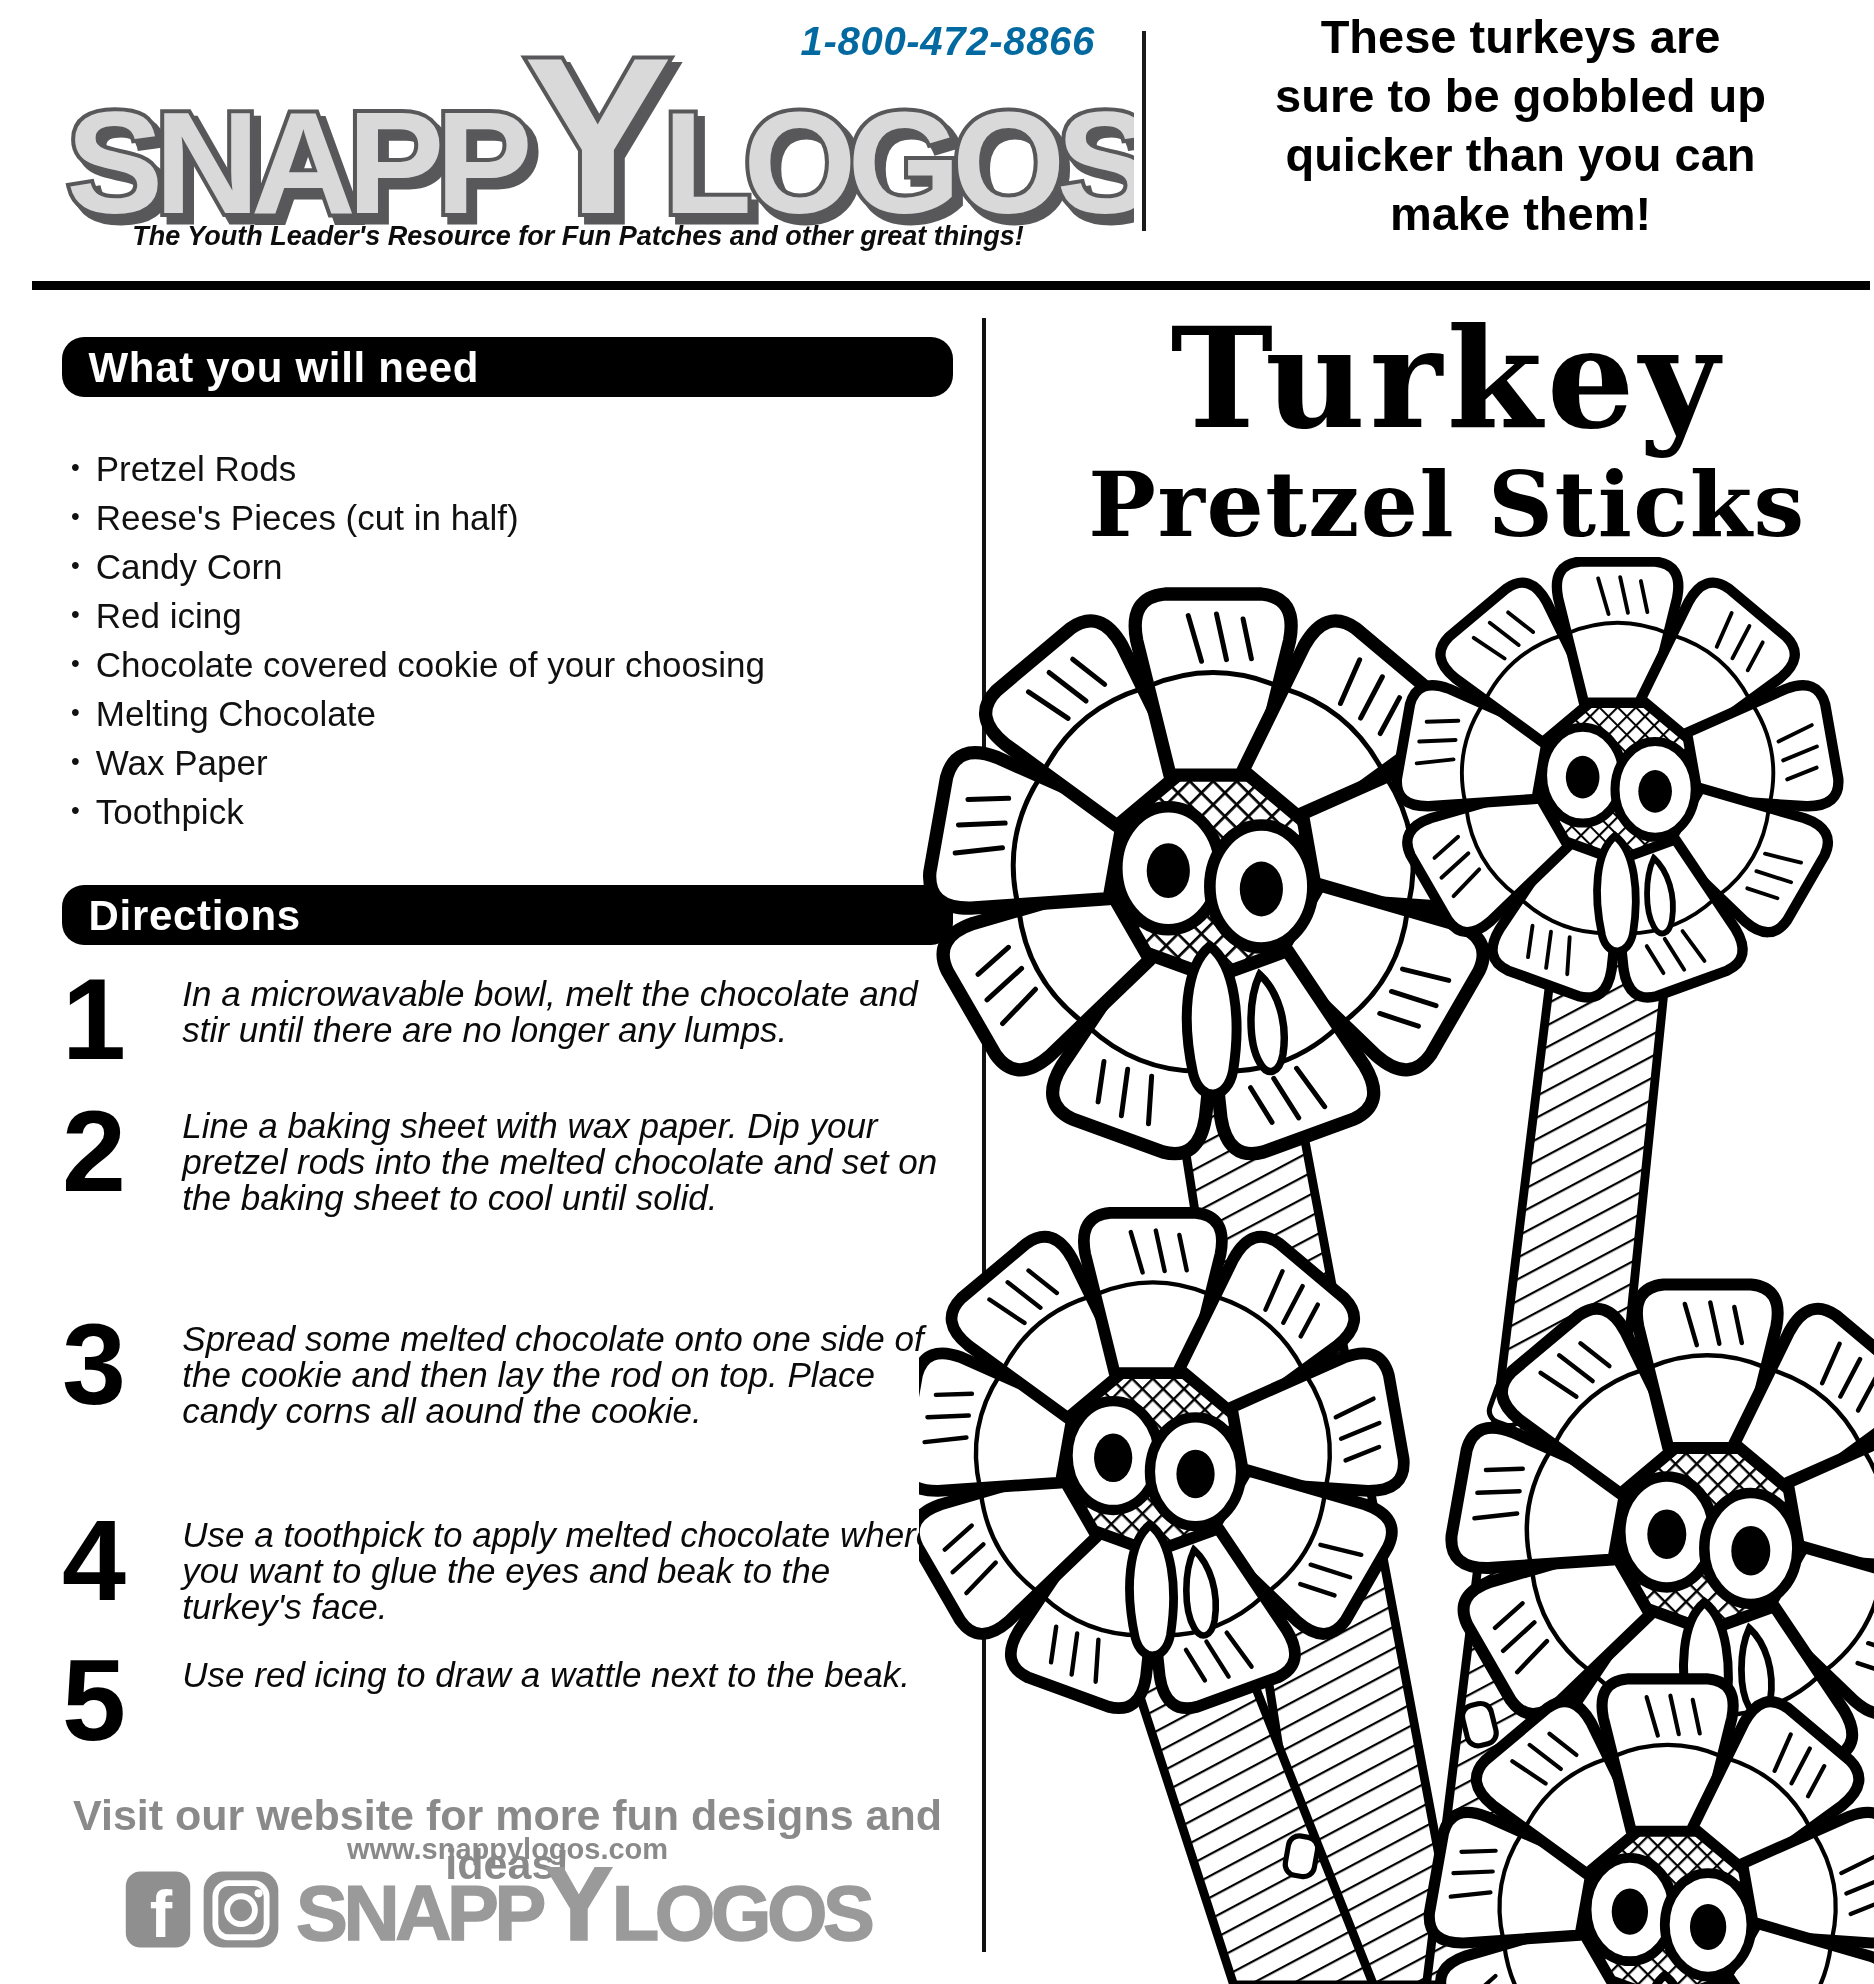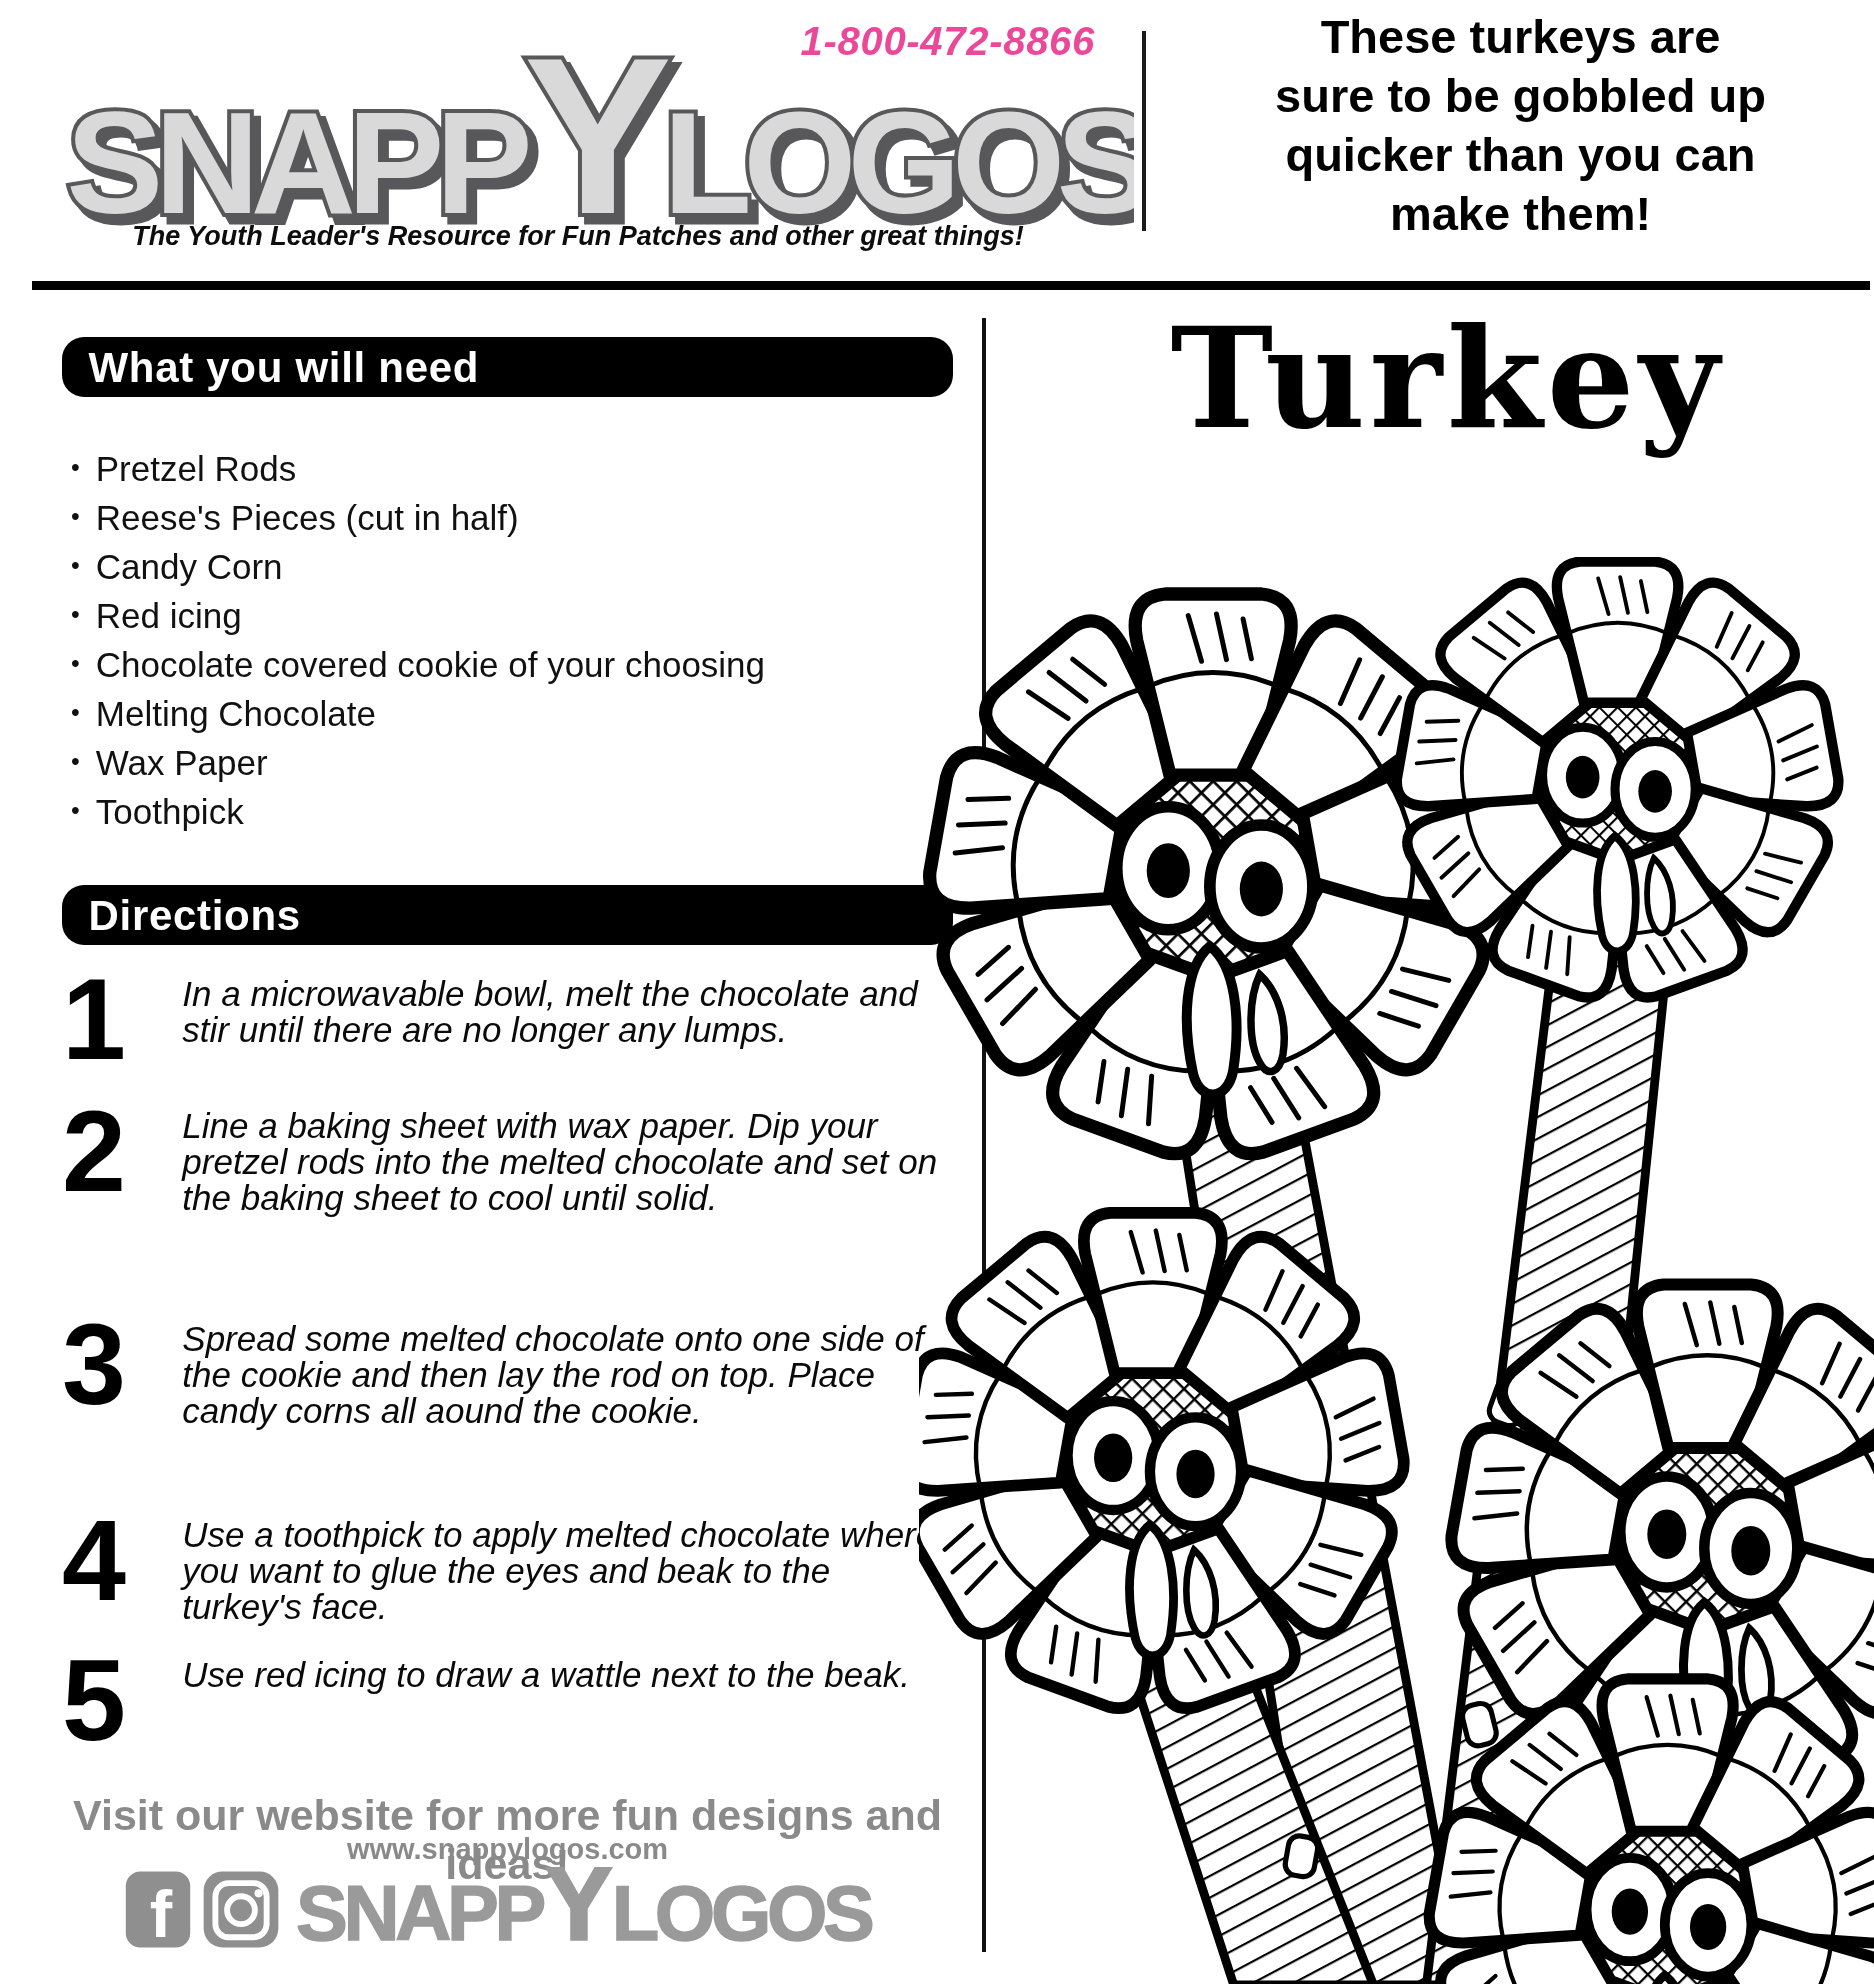--- a/index.html
+++ b/index.html
@@ -3,21 +3,21 @@
 <meta charset="utf-8">
 <style>
   html,body{margin:0;padding:0;background:#ffffff;}
   body{width:1875px;height:1985px;position:relative;overflow:hidden;
        font-family:"Liberation Sans", sans-serif;color:#000;}
   .abs{position:absolute;}
 
   
   #logo-svg{left:53px;top:13.2px;}
   #phone{left:757px;top:19px;width:338px;text-align:right;
-         font-size:40px;font-weight:bold;font-style:italic;color:#ec4899;letter-spacing:0.7px;}
+         font-size:40px;font-weight:bold;font-style:italic;color:#0369a1;letter-spacing:0.7px;}
   #tagline{left:45px;top:221px;width:1066px;text-align:center;
            font-size:27px;font-weight:bold;font-style:italic;color:#0d0d0d;}
   #header-sep{left:1142px;top:31px;width:4.4px;height:200px;background:#1a1a1a;}
   #headline{left:1173px;top:7.4px;width:695px;text-align:center;
             font-size:47px;font-weight:bold;line-height:59px;color:#000;}
   #main-rule{left:32px;top:281px;width:1838px;height:8.8px;background:#000;}
 
   
   .banner{left:62px;width:891px;height:60px;background:#000;color:#fff;
           font-size:42px;font-weight:bold;line-height:62px;padding-left:26.5px;
@@ -149,20 +149,21 @@
   </svg>
   <svg width="610" height="88" viewBox="0 0 830 120">
     <text x="6" y="100" font-family="Liberation Sans, sans-serif" font-weight="bold" fill="#9a9a9a" stroke="#9a9a9a" stroke-width="2"><tspan font-size="106" letter-spacing="-6">SNAPP</tspan><tspan font-size="152" letter-spacing="-6">Y</tspan><tspan font-size="106" letter-spacing="-6">LOGOS</tspan></text>
   </svg>
 </div>
 
 <div id="col-divider" class="abs"></div>
 
 <div id="title-block" class="abs">
   <div id="title-line1">Turkey</div>
+  <div id="title-line2">Pretzel Sticks</div>
 </div>
 
 <svg id="illustration" class="abs" width="956" height="1428" viewBox="0 0 1300 1942">
   <defs>
     <pattern id="xh" patternUnits="userSpaceOnUse" width="20" height="20" patternTransform="rotate(45)">
       <rect width="20" height="20" fill="#ffffff"></rect>
       <path d="M0 0H20M0 0V20" stroke="#000000" stroke-width="6.5"></path>
     </pattern>
     <pattern id="rh" patternUnits="userSpaceOnUse" width="26" height="26" patternTransform="rotate(62)">
       <rect width="26" height="26" fill="#ffffff"></rect>

